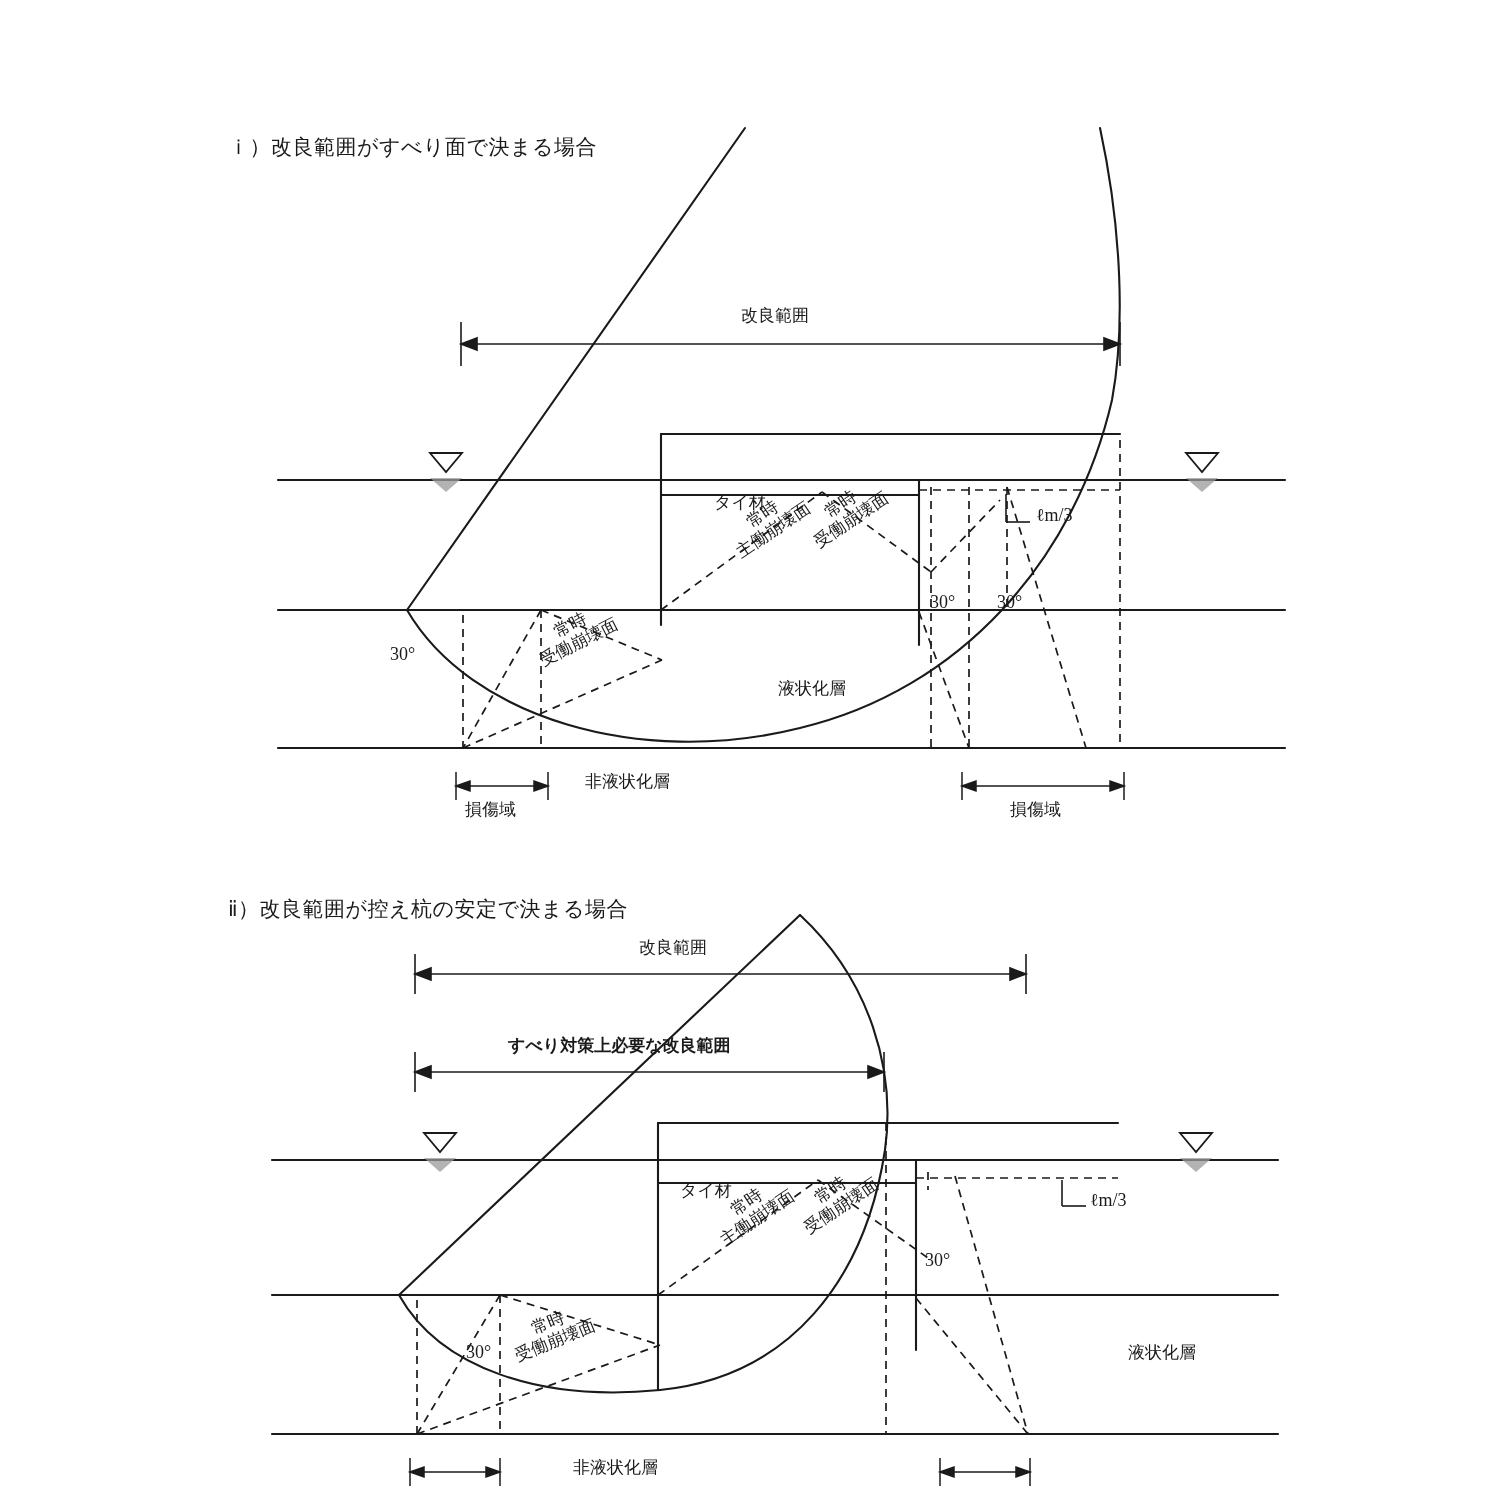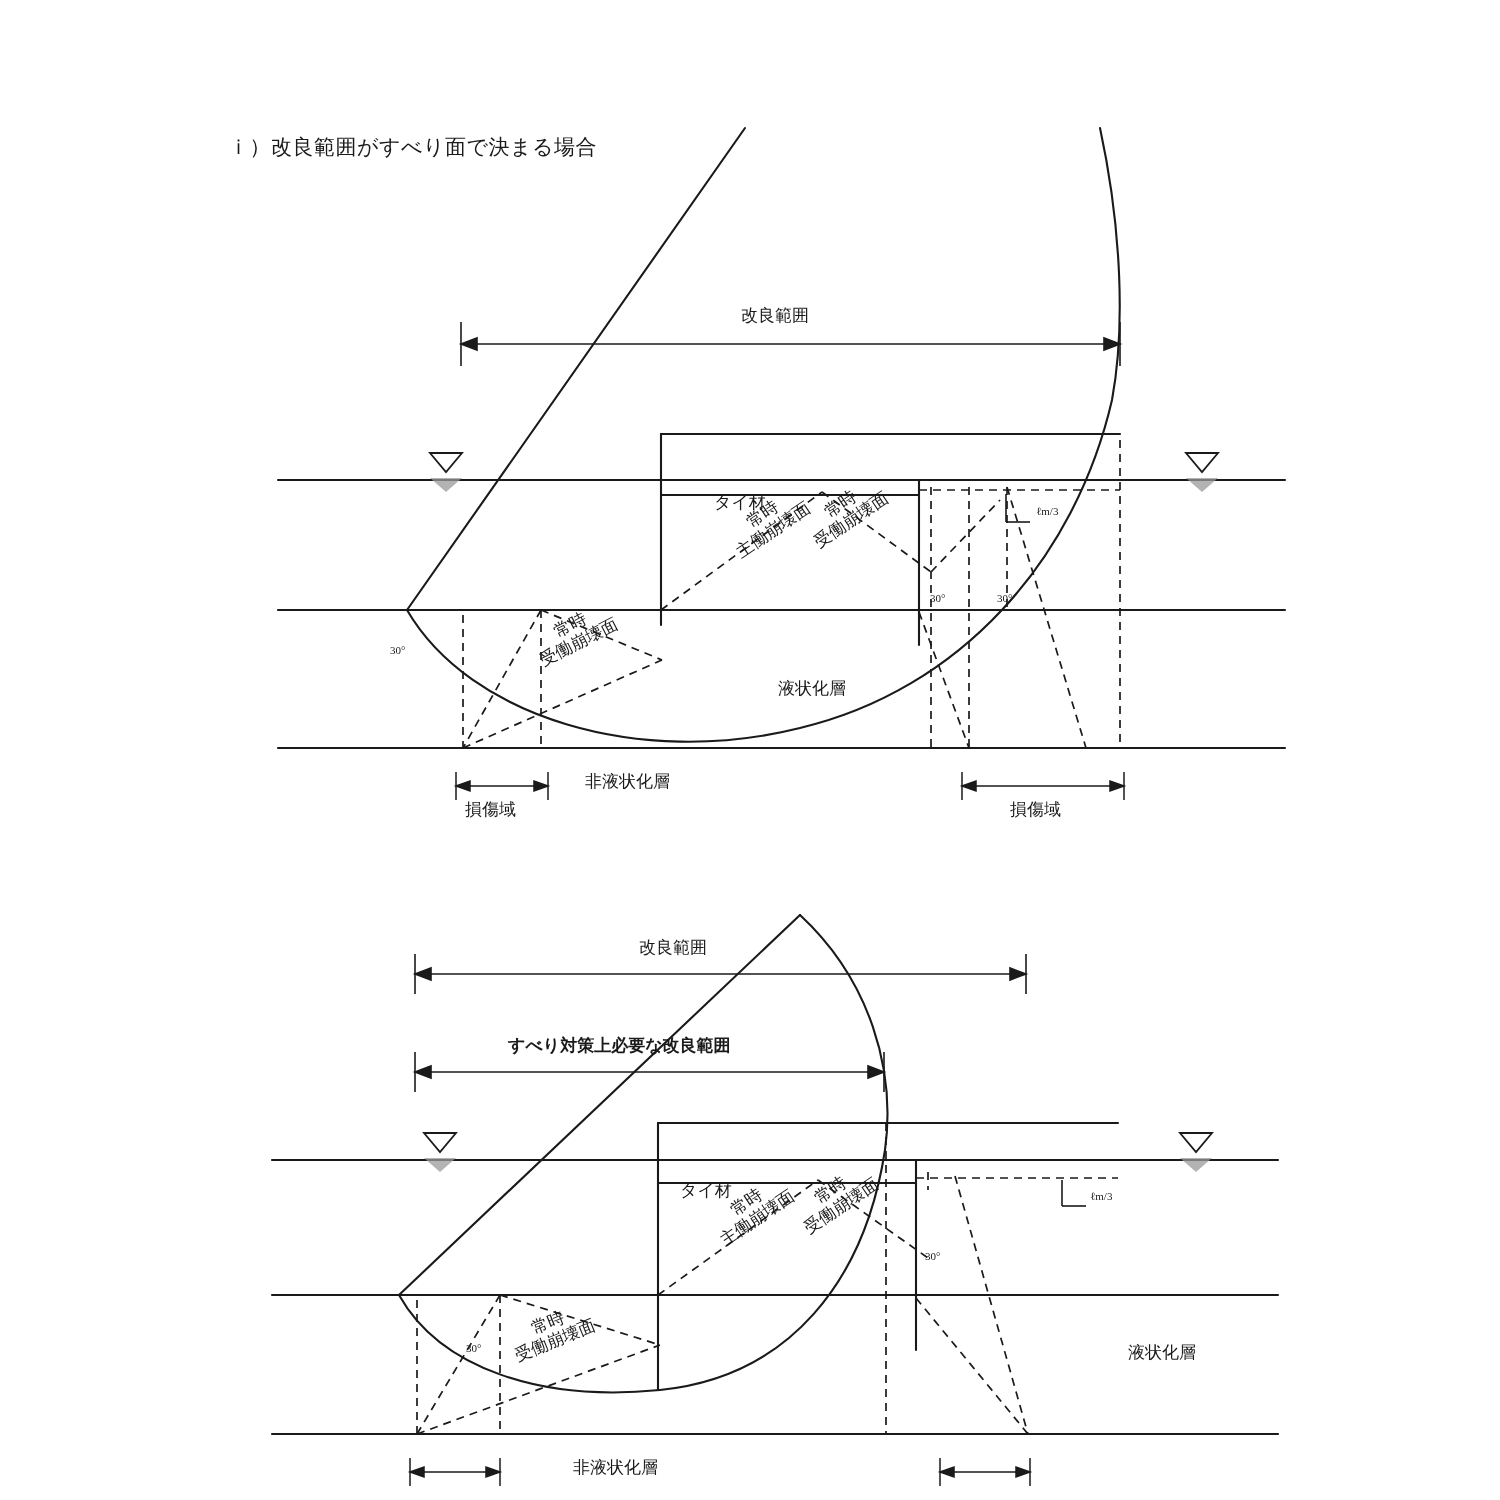--- a/index.html
+++ b/index.html
@@ -39,21 +39,21 @@
   #caption-ii { left: 228px; top: 895px; }
 
   .lbl {
     position: absolute;
     font-size: 17px;
     white-space: nowrap;
     color: #1a1a1a;
     line-height: 1.12;
     text-align: center;
   }
-  .lbl.small { font-size: 11px; }
+  .lbl.small { font-size: 18px; }
   svg { display: block; }
 </style>
 </head>
 <body>
 
 <div class="page">
 
   <div class="caption" id="caption-i">ｉ）改良範囲がすべり面で決まる場合</div>
 
   <svg class="fig" id="svg-figure-i" viewBox="0 0 1500 1500" width="1500" height="1500">
@@ -165,20 +165,21 @@
   <div class="lbl" id="lbl-i-passive-rot" style="left:800px; top:520px; transform:rotate(-34deg); transform-origin:left top;">
     <div>常時</div>
     <div>受働崩壊面</div>
   </div>
 
   <div class="lbl" id="lbl-i-passive-left" style="left:528px; top:636px; transform:rotate(-27deg); transform-origin:left top;">
     <div>常時</div>
     <div>受働崩壊面</div>
   </div>
 
+  <div class="caption" id="caption-ii">ⅱ）改良範囲が控え杭の安定で決まる場合</div>
 
   <svg class="fig" id="svg-figure-ii" viewBox="0 0 1500 1500" width="1500" height="1500" style="pointer-events:none;">
     <g stroke="#1a1a1a" fill="none" stroke-width="2.1" stroke-linecap="round">
       <line x1="272" y1="1160" x2="1278" y2="1160"></line>
       <line x1="272" y1="1295" x2="1278" y2="1295"></line>
       <line x1="272" y1="1434" x2="1278" y2="1434"></line>
 
       <line x1="658" y1="1123" x2="1118" y2="1123"></line>
       <line x1="658" y1="1123" x2="658" y2="1390"></line>
       <line x1="658" y1="1183" x2="916" y2="1183"></line>

